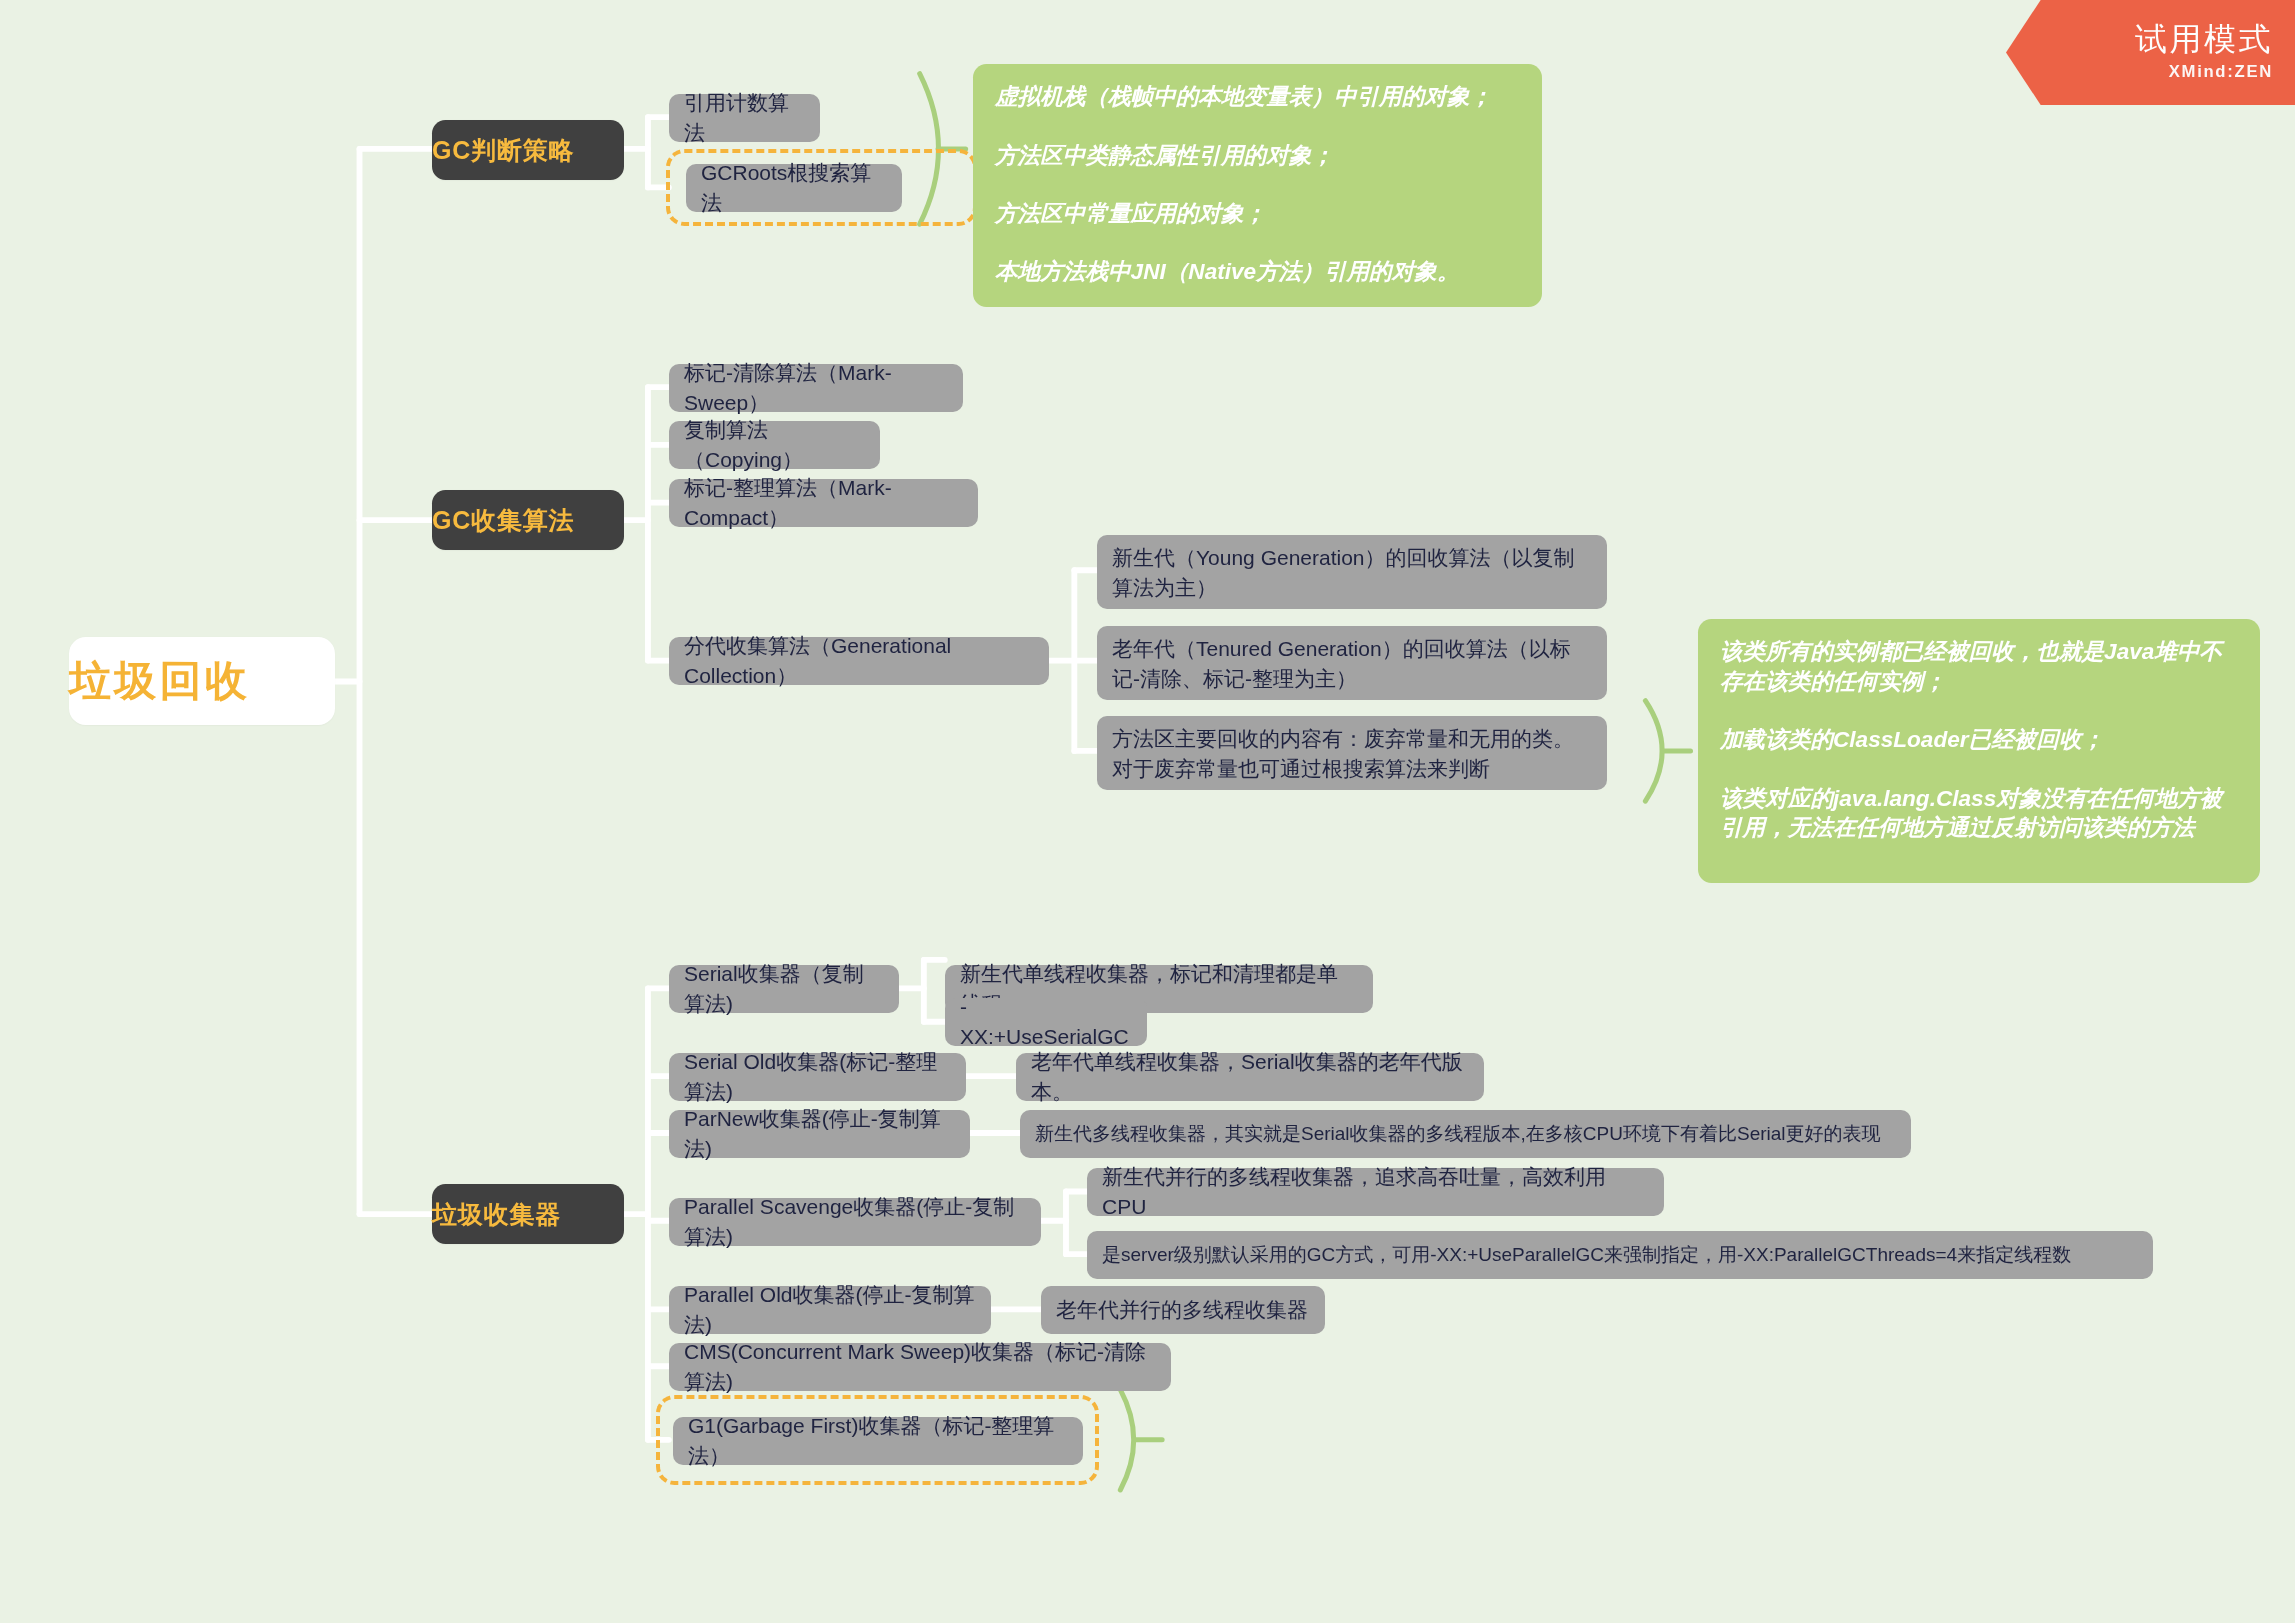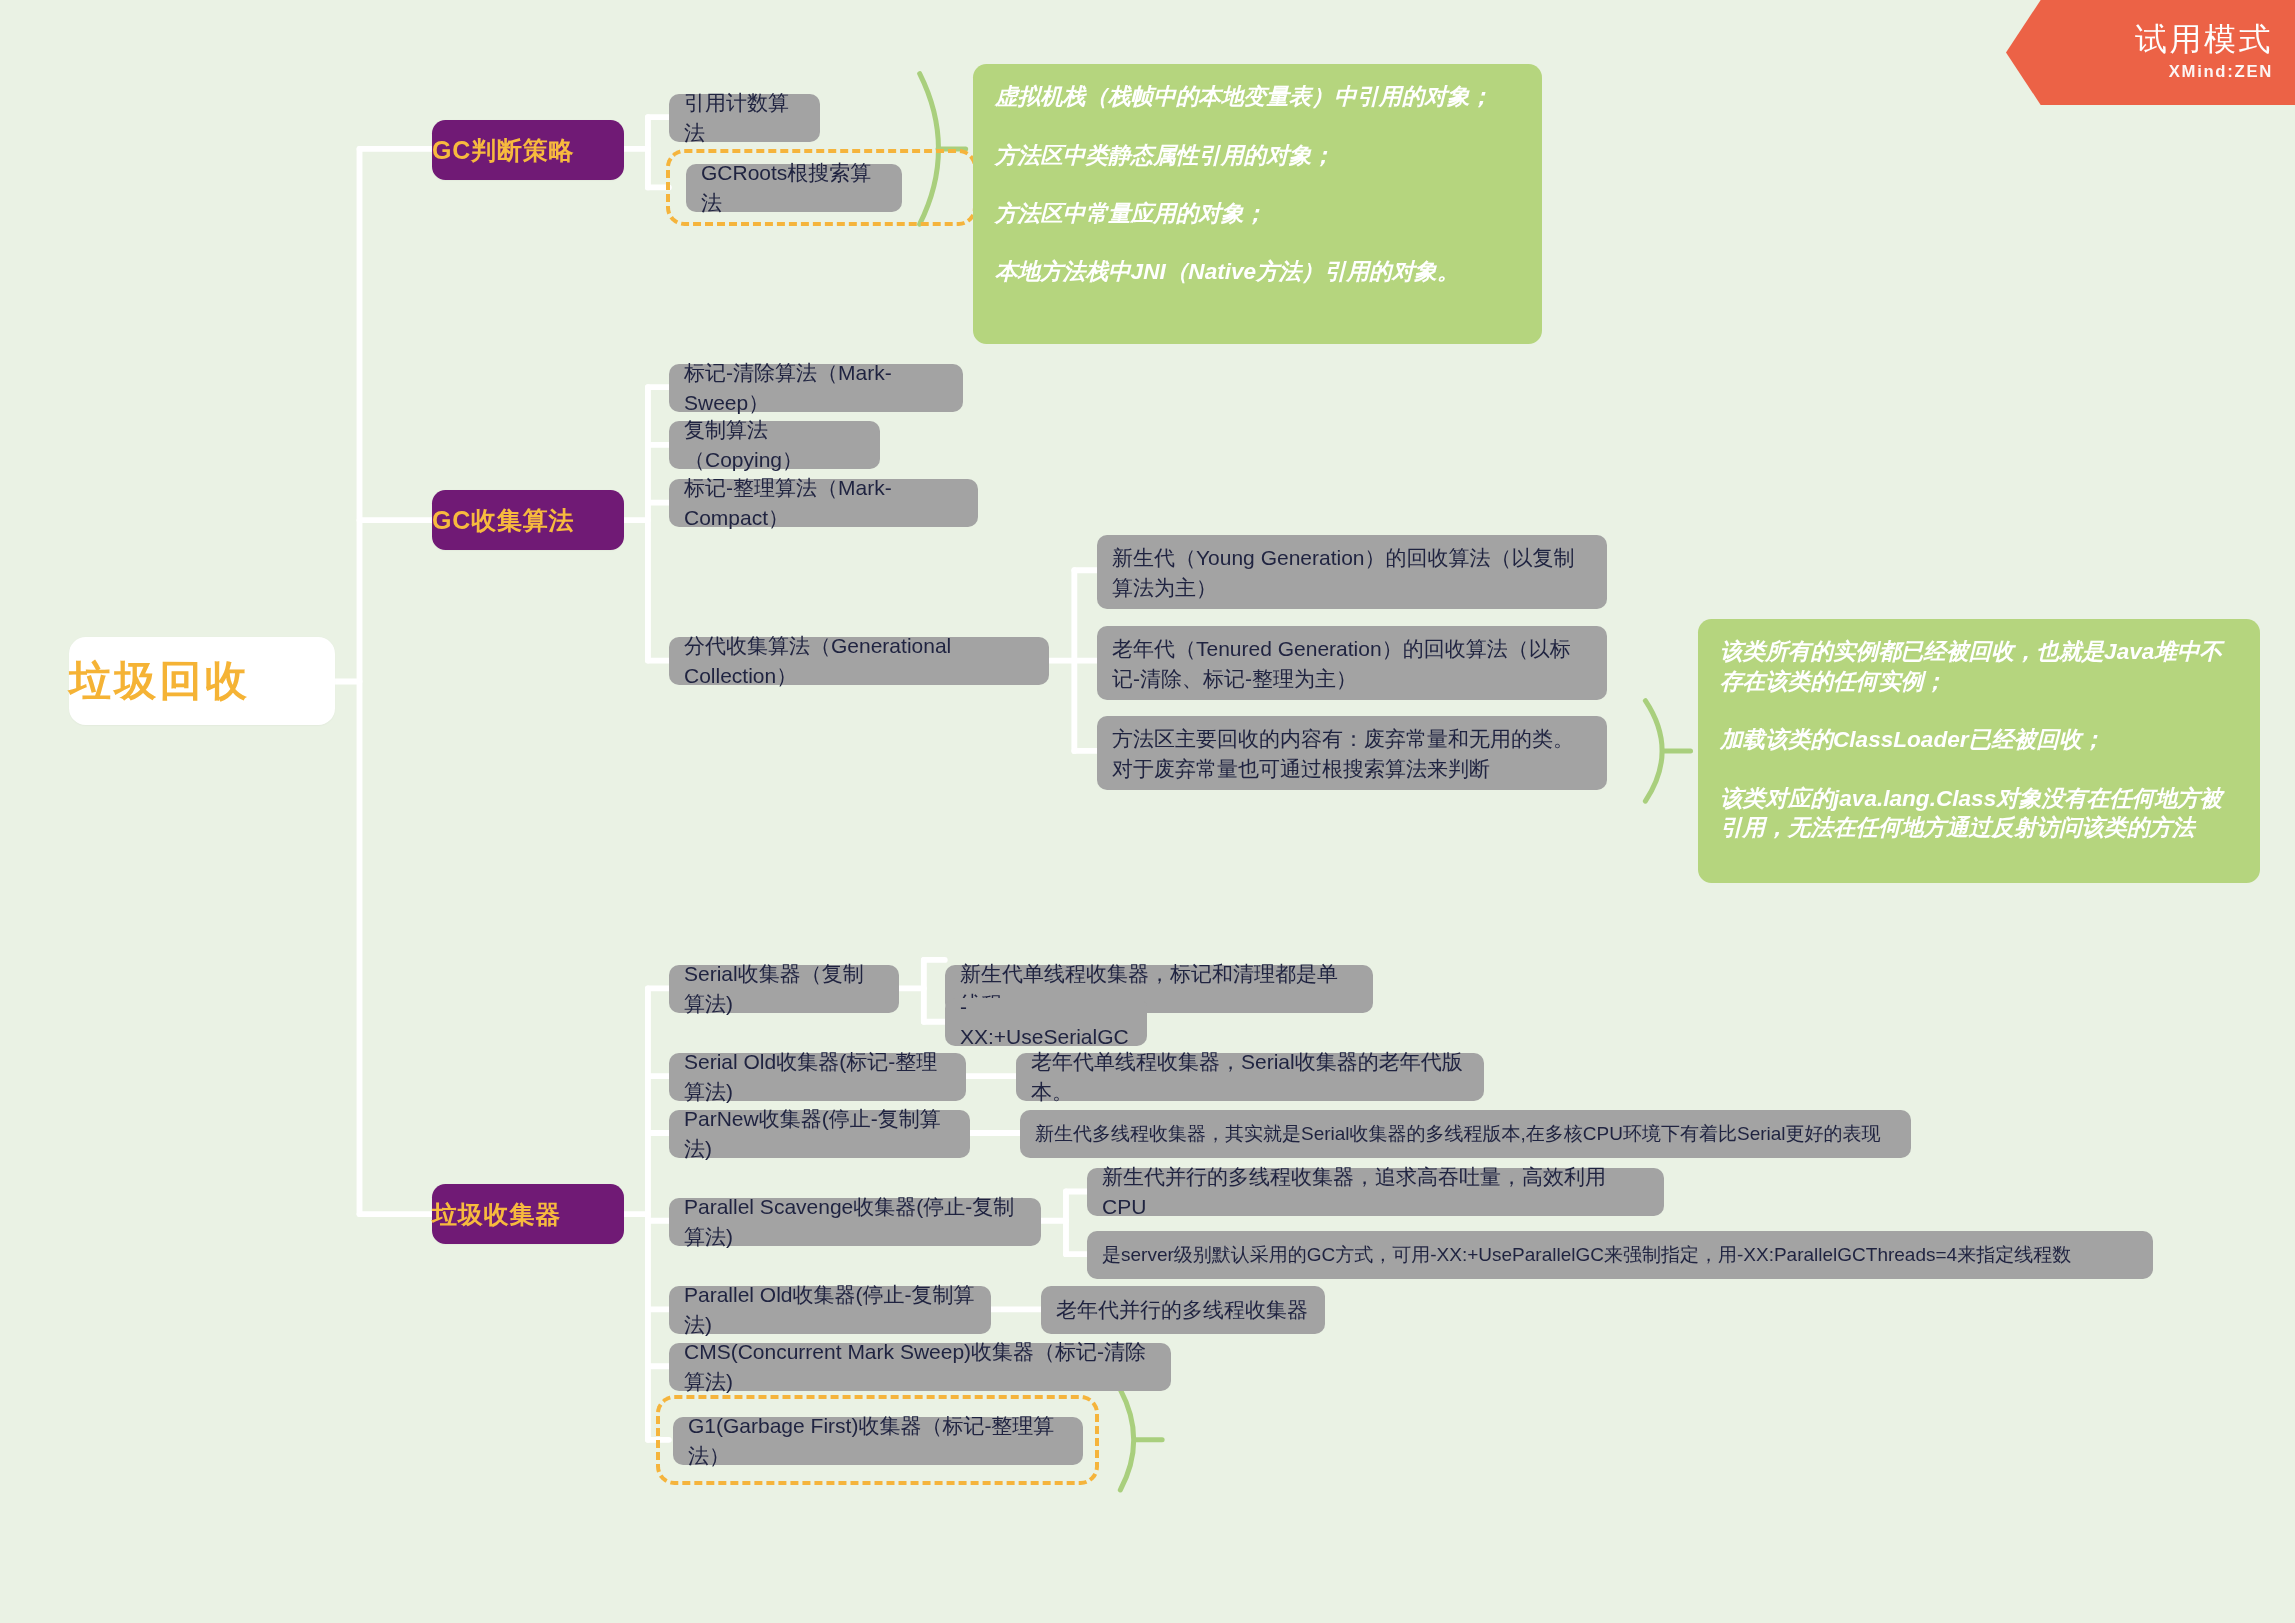--- a/index.html
+++ b/index.html
@@ -17,21 +17,21 @@
   .node{position:absolute;box-sizing:border-box;display:flex;align-items:center;}
   .node .txt{display:block;width:100%;}
 
   .root{
     background:#ffffff;border-radius:16.7px;
     color:#f5b335;font-size:42px;font-weight:700;
     justify-content:center;letter-spacing:3.3px;
     box-shadow:0 0.8px 1.7px rgba(0,0,0,.03);
   }
   .main{
-    background:#701a75;border-radius:13.4px;
+    background:#404040;border-radius:13.4px;
     color:#f7ba3e;font-size:25px;font-weight:700;
     justify-content:center;letter-spacing:0.8px;
     box-shadow:0 0.8px 1.7px rgba(0,0,0,.03);
   }
   .sub{
     background:#a3a3a3;border-radius:10px;
     color:#1f2340;font-size:21px;font-weight:400;
     padding:8.4px 15px;line-height:1.42;
   }
   .sub.small{font-size:19px;}
@@ -150,21 +150,21 @@
 
   <div class="node sub" style="left:669px;top:94px;width:151px;height:48px;">
     <span class="txt">引用计数算法</span>
   </div>
 
   <div class="boundary" style="left:666px;top:149px;width:311px;height:77px;"></div>
   <div class="node sub" style="left:686px;top:164px;width:216px;height:48px;">
     <span class="txt">GCRoots根搜索算法</span>
   </div>
 
-  <div class="note n1" style="left:973px;top:64px;width:569px;height:280px;">
+  <div class="note n1" style="left:973px;top:64px;width:569px;height:243px;">
     <p>虚拟机栈（栈帧中的本地变量表）中引用的对象；</p>
     <p>方法区中类静态属性引用的对象；</p>
     <p>方法区中常量应用的对象；</p>
     <p>本地方法栈中JNI（Native方法）引用的对象。</p>
   </div>
 
   <div class="node main" style="left:432px;top:490px;width:192px;height:60px;">
     <span class="txt">GC收集算法</span>
   </div>
 

